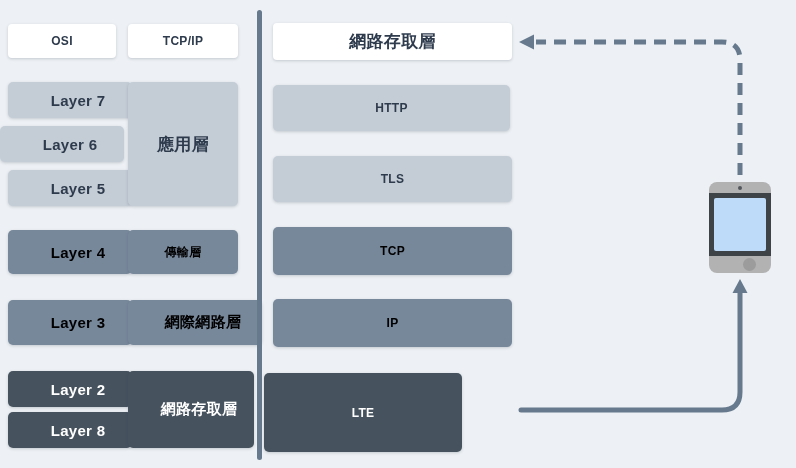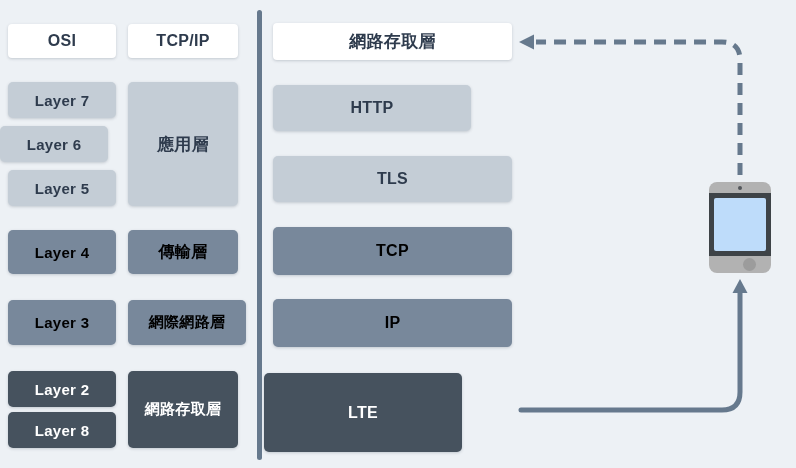--- a/index.html
+++ b/index.html
@@ -11,30 +11,30 @@
     position:relative;
     width:796px;height:468px;
     background:var(--bg,#edf1f5);
     overflow:hidden;
   }
   .box{
     position:absolute;
     display:flex;align-items:center;justify-content:center;
     border-radius:5px;
     font-weight:bold;
-    font-size:16px;
+    font-size:12px;
     box-shadow:0 1px 3px rgba(46,59,76,.22);
     letter-spacing:.3px;
     white-space:nowrap;
   }
   .hdr{background:var(--white-box,#fff);color:var(--dark-text,#2e3b4d);border-radius:4px;}
   .light{background:var(--light-box,#c4cdd6);color:var(--dark-text,#2e3b4d);}
   .medium{background:var(--medium-box,#78889b);color:#000000;}
   .dark{background:var(--dark-box,#46525e);color:#fff;}
-  .sm{font-size:15px;}
+  .sm{font-size:15px;padding-left:16px;}
   .divider{
     position:absolute;left:257px;top:10px;width:5px;height:450px;
     border-radius:3px;background:var(--line,#66798d);
   }
   #arrows{position:absolute;left:0;top:0;width:796px;height:468px;pointer-events:none;}
   .phone{
     position:absolute;left:709px;top:182px;width:62px;height:91px;
     background:var(--phone-body,#b2b2b2);
     border-radius:8px;overflow:hidden;
   }
@@ -75,21 +75,21 @@
 
   <div class="box hdr" style="left:128px;top:24px;width:110px;height:34px">TCP/IP</div>
   <div class="box medium" style="left:128px;top:230px;width:110px;height:44px">傳輸層</div>
   <div class="box medium sm" style="left:128px;top:300px;width:118px;height:45px">網際網路層</div>
   <div class="box dark sm" style="left:128px;top:371px;width:110px;height:77px">網路存取層</div>
 
   <div class="divider"></div>
 
   <div class="box hdr" style="left:273px;top:23px;width:239px;height:37px;font-size:17px">網路存取層</div>
 
-  <div class="box light" style="left:273px;top:85px;width:198px;height:46px">HTTP</div>
+  <div class="box light" style="left:273px;top:85px;width:237px;height:46px">HTTP</div>
   <div class="box light" style="left:273px;top:156px;width:239px;height:46px">TLS</div>
   <div class="box medium" style="left:273px;top:227px;width:239px;height:48px">TCP</div>
   <div class="box medium" style="left:273px;top:299px;width:239px;height:48px">IP</div>
   <div class="box dark" style="left:264px;top:373px;width:198px;height:79px">LTE</div>
 
   <svg id="arrows" viewBox="0 0 796 468">
 
     <path d="M521 410 H722 Q740 410 740 392 V293" style="fill:none;stroke:var(--line,#66798d);stroke-width:5;stroke-linecap:round"></path>
     <polygon points="740,279 732.5,293 747.5,293" style="fill:var(--line,#66798d)"></polygon>
 

